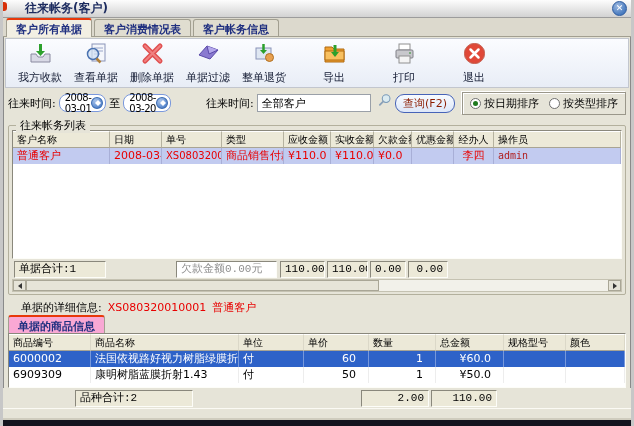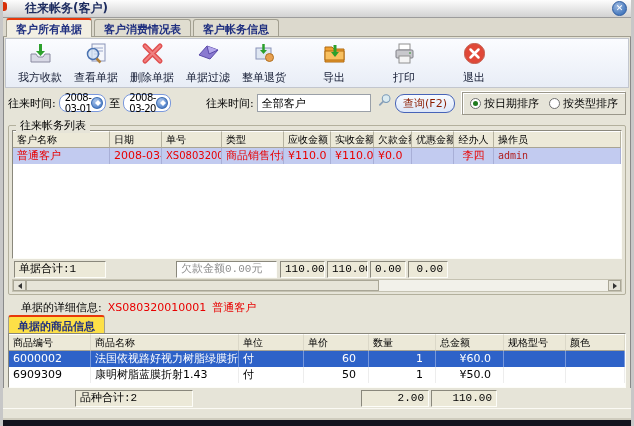--- a/index.html
+++ b/index.html
@@ -274,21 +274,21 @@
     </div>
   </div>
 
   <div class="detailrow">
     <span>单据的详细信息:</span>
     <span class="redval">XS080320010001</span>
     <span class="redval">普通客户</span>
   </div>
 
   <div class="tab2wrap">
-    <div class="tab active" style="background:#fde047">单据的商品信息</div>
+    <div class="tab active" style="background:#f9a8d4">单据的商品信息</div>
   </div>
 
   <div class="grid grid2 t2">
     <div class="trow thead">
       <div class="cell c0">商品编号</div>
       <div class="cell c1">商品名称</div>
       <div class="cell c2">单位</div>
       <div class="cell c3">单价</div>
       <div class="cell c4">数量</div>
       <div class="cell c5">总金额</div>

